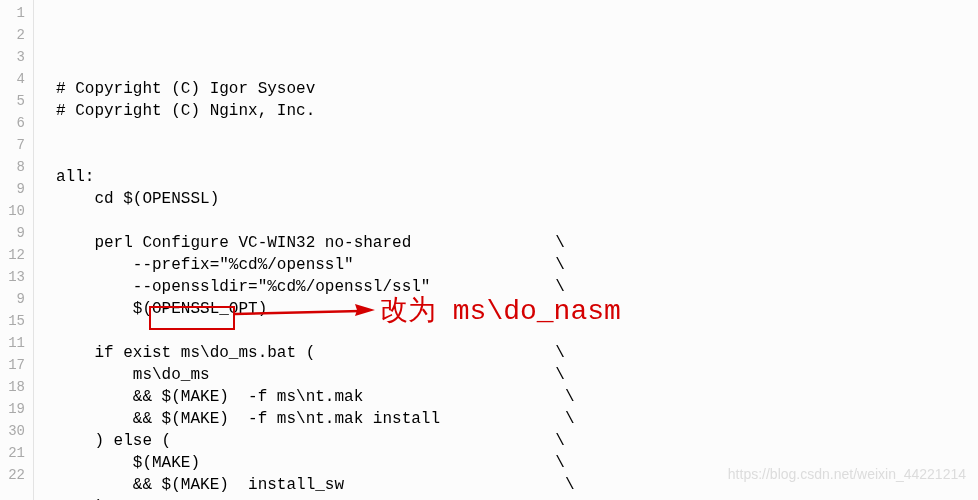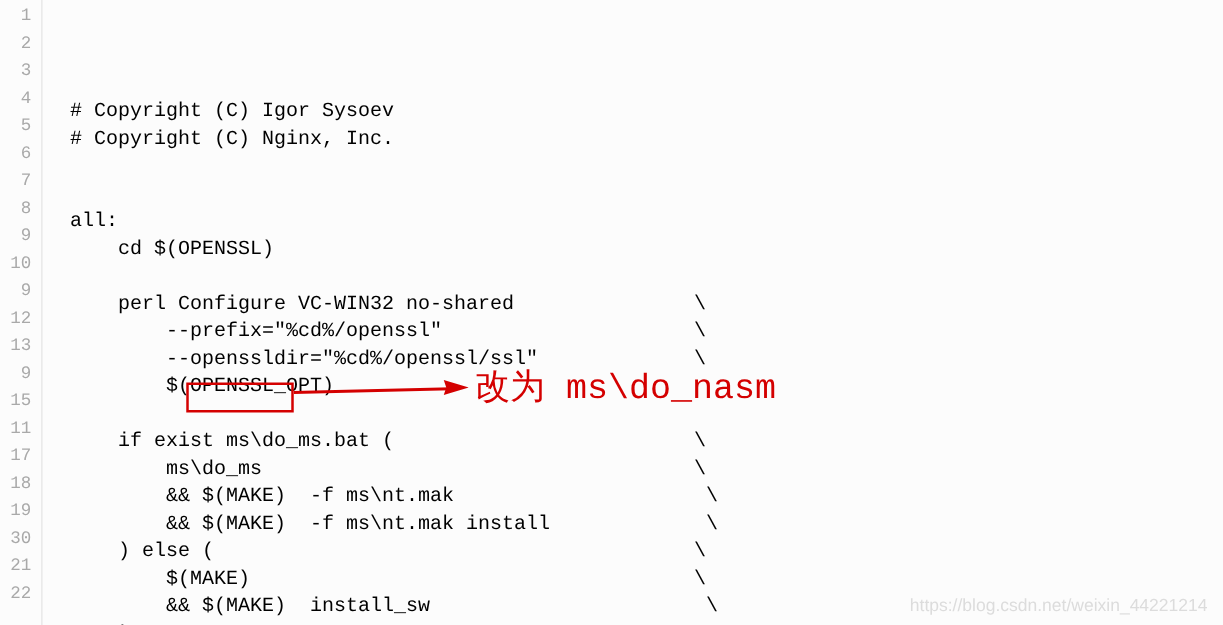--- a/index.html
+++ b/index.html
@@ -49,21 +49,21 @@
     line-height: 1;
     white-space: nowrap;
     pointer-events: none;
   }
   .arrow {
     position: absolute;
     pointer-events: none;
   }
   .watermark {
     position: absolute;
-    bottom: 8px;
+    bottom: 18px;
     right: 12px;
     color: #dcdcdc;
     font-family: Arial, sans-serif;
     font-size: 14px;
     pointer-events: none;
   }
 </style>
 </head>
 <body>
 

